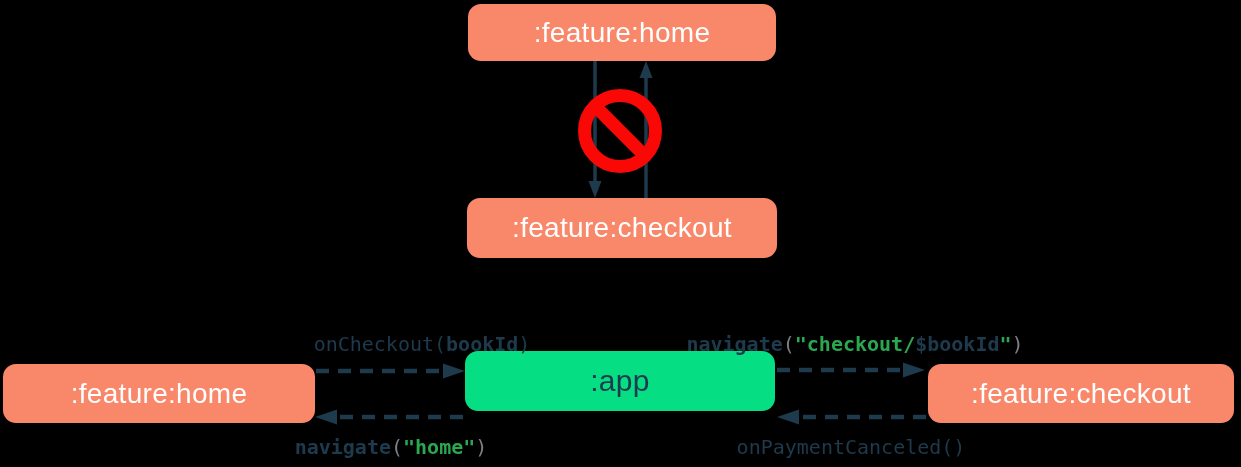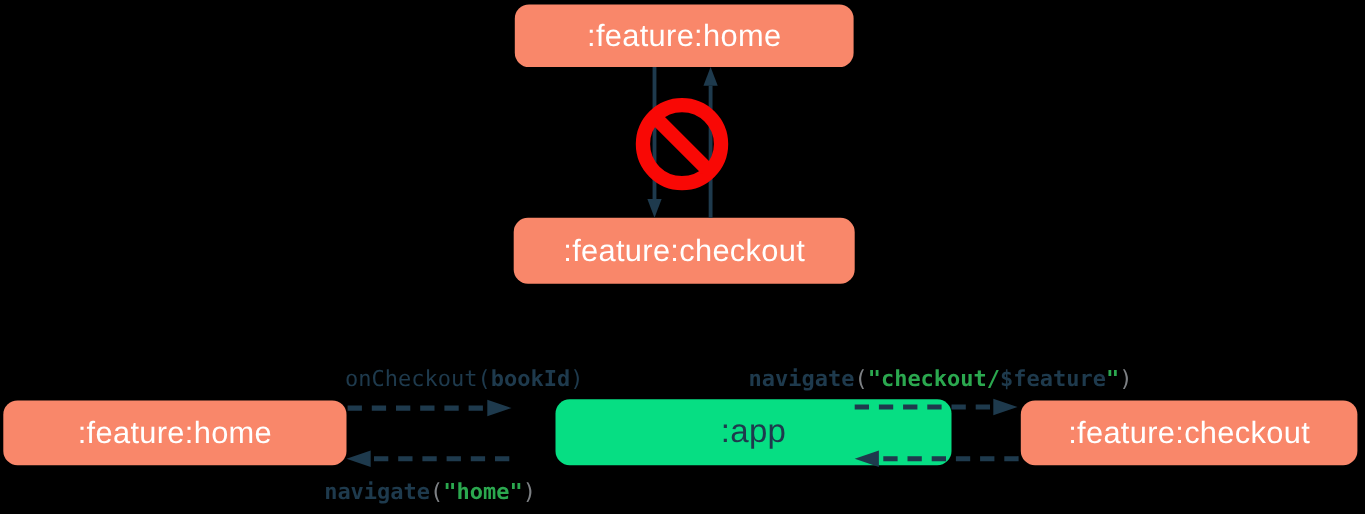--- a/index.html
+++ b/index.html
@@ -32,21 +32,21 @@
   .module-box.green {
     background: var(--box-green, #06DE83);
     color: var(--box-text-dark, #1E3A4D);
     font-size: 30px;
   }
   
   #box-home-top      { left: 468px; top: 4px;   width: 308px; height: 57px; }
   #box-checkout-top  { left: 467px; top: 198px; width: 310px; height: 60px; }
   
   #box-home-bottom     { left: 3px;   top: 364px; width: 312px; height: 59px; }
-  #box-app             { left: 465px; top: 363px; width: 360px; height: 60px; margin-left: 40px; }
+  #box-app             { left: 465px; top: 351px; width: 310px; height: 60px; }
   #box-checkout-bottom { left: 928px; top: 364px; width: 306px; height: 59px; }
 
   svg.overlay {
     position: absolute;
     left: 0; top: 0;
     width: 1241px;
     height: 467px;
     pointer-events: none;
   }
   .arrow-line {
@@ -108,24 +108,25 @@
   <div class="module-box green" id="box-app">
     <span>:app</span>
   </div>
 
   <div class="module-box orange" id="box-checkout-bottom">
     <span>:feature:checkout</span>
   </div>
 
   <div class="code-label" id="label-on-checkout"><span class="seg-navy">onCheckout(</span><span class="seg-navy seg-bold">bookId</span><span class="seg-navy">)</span></div>
 
-  <div class="code-label" id="label-navigate-checkout"><span class="seg-navy seg-bold">navigate</span><span class="seg-gray">(</span><span class="seg-green seg-bold">"checkout/</span><span class="seg-navy seg-bold">$feature</span><span class="seg-green seg-bold">"</span><span class="seg-gray">)</span></div>
+  <div class="code-label" id="label-navigate-checkout"><span class="seg-navy seg-bold">navigate</span><span class="seg-gray">(</span><span class="seg-green seg-bold">"checkout/</span><span class="seg-navy seg-bold">$bookId</span><span class="seg-green seg-bold">"</span><span class="seg-gray">)</span></div>
 
   <div class="code-label" id="label-navigate-home"><span class="seg-navy seg-bold">navigate</span><span class="seg-gray">(</span><span class="seg-green seg-bold">"home"</span><span class="seg-gray">)</span></div>
 
+  <div class="code-label" id="label-on-payment"><span class="seg-navy">onPaymentCanceled()</span></div>
 
   <svg class="overlay" viewBox="0 0 1241 467">
 
     <g>
       <line class="arrow-line" x1="595" y1="61" x2="595" y2="181"></line>
       <polygon class="arrow-head" points="595,198 588.5,181 601.5,181"></polygon>
     </g>
     <g>
       <line class="arrow-line" x1="646" y1="198" x2="646" y2="78"></line>
       <polygon class="arrow-head" points="646,61 639.5,78 652.5,78"></polygon>

